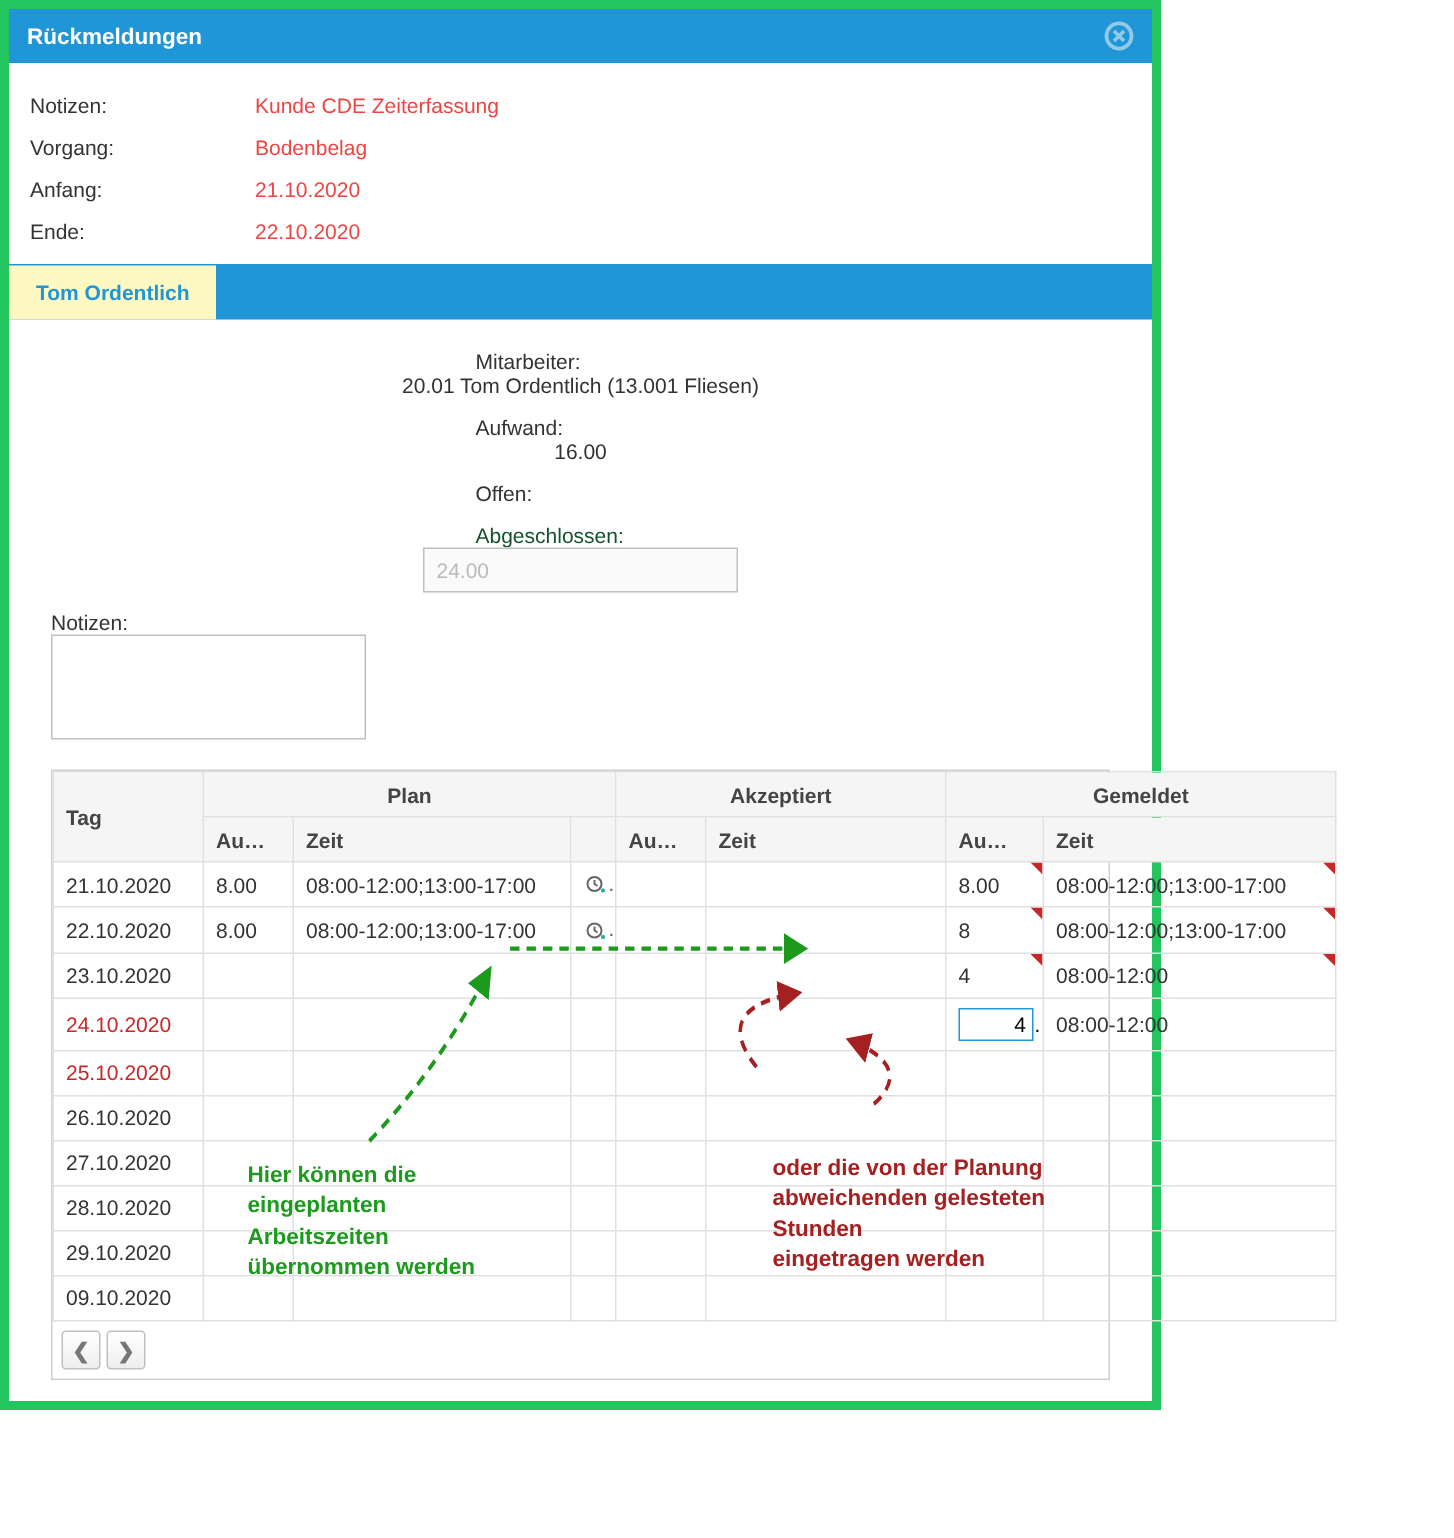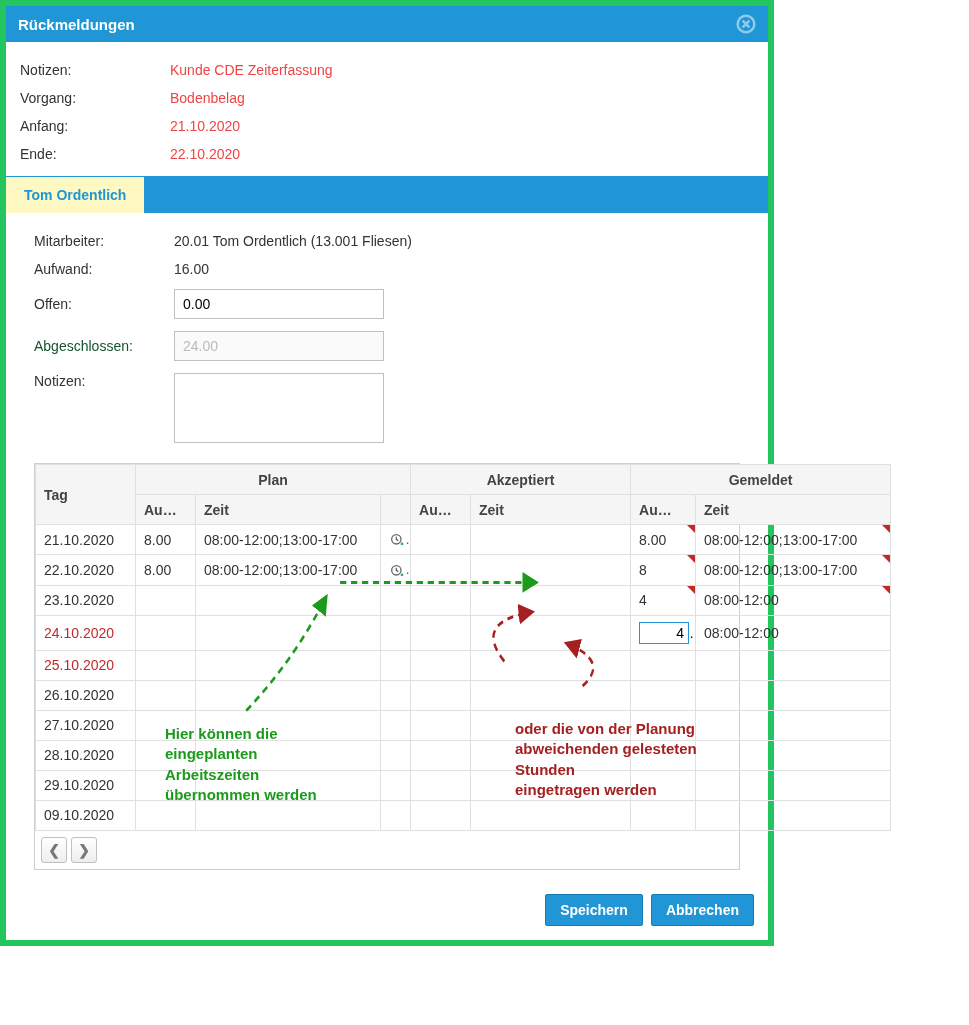--- a/index.html
+++ b/index.html
@@ -59,20 +59,21 @@
     font-weight: bold;
     border-top: 1px solid #2196d6;
   }
   .tab-body {
     padding: 14px 14px 14px 14px;
   }
   .form-row {
     display: flex;
     align-items: center;
     padding: 6px 0;
+    flex-direction: column;
   }
   .form-label { width: 140px; }
   .form-label.disabled { color: #14532d; }
   .form-input {
     border: 1px solid #c0c0c0;
     padding: 6px 8px;
     font-size: 14px;
     width: 210px;
   }
   .form-input[disabled] { color: #bbb; background:#fafafa; }
@@ -204,21 +205,20 @@
       <div class="form-row">
           <div class="form-label">Mitarbeiter:</div>
           <div>20.01 Tom Ordentlich (13.001 Fliesen)</div>
         </div>
       <div class="form-row">
           <div class="form-label">Aufwand:</div>
           <div>16.00</div>
         </div>
       <div class="form-row">
           <div class="form-label">Offen:</div>
-          <input class="form-input" value="0.00" style="">
         </div>
       <div class="form-row">
           <div class="form-label disabled">Abgeschlossen:</div>
           <input class="form-input" disabled="" value="24.00" style="">
         </div>
       <div class="form-row" style="align-items:flex-start">
           <div class="form-label">Notizen:</div>
           <textarea class="form-input" style=""></textarea>
         </div>
 
@@ -384,17 +384,13 @@
 abweichenden gelesteten Stunden
 eingetragen werden</div>
         <div class="pager">
           <div class="pager-btn">❮</div>
           <div class="pager-btn">❯</div>
         </div>
       </div>
     </div>
   </div>
 
-  <div class="dialog-footer">
-    <button class="btn">Speichern</button>
-    <button class="btn">Abbrechen</button>
-  </div>
 </div>
 
 </body></html>

